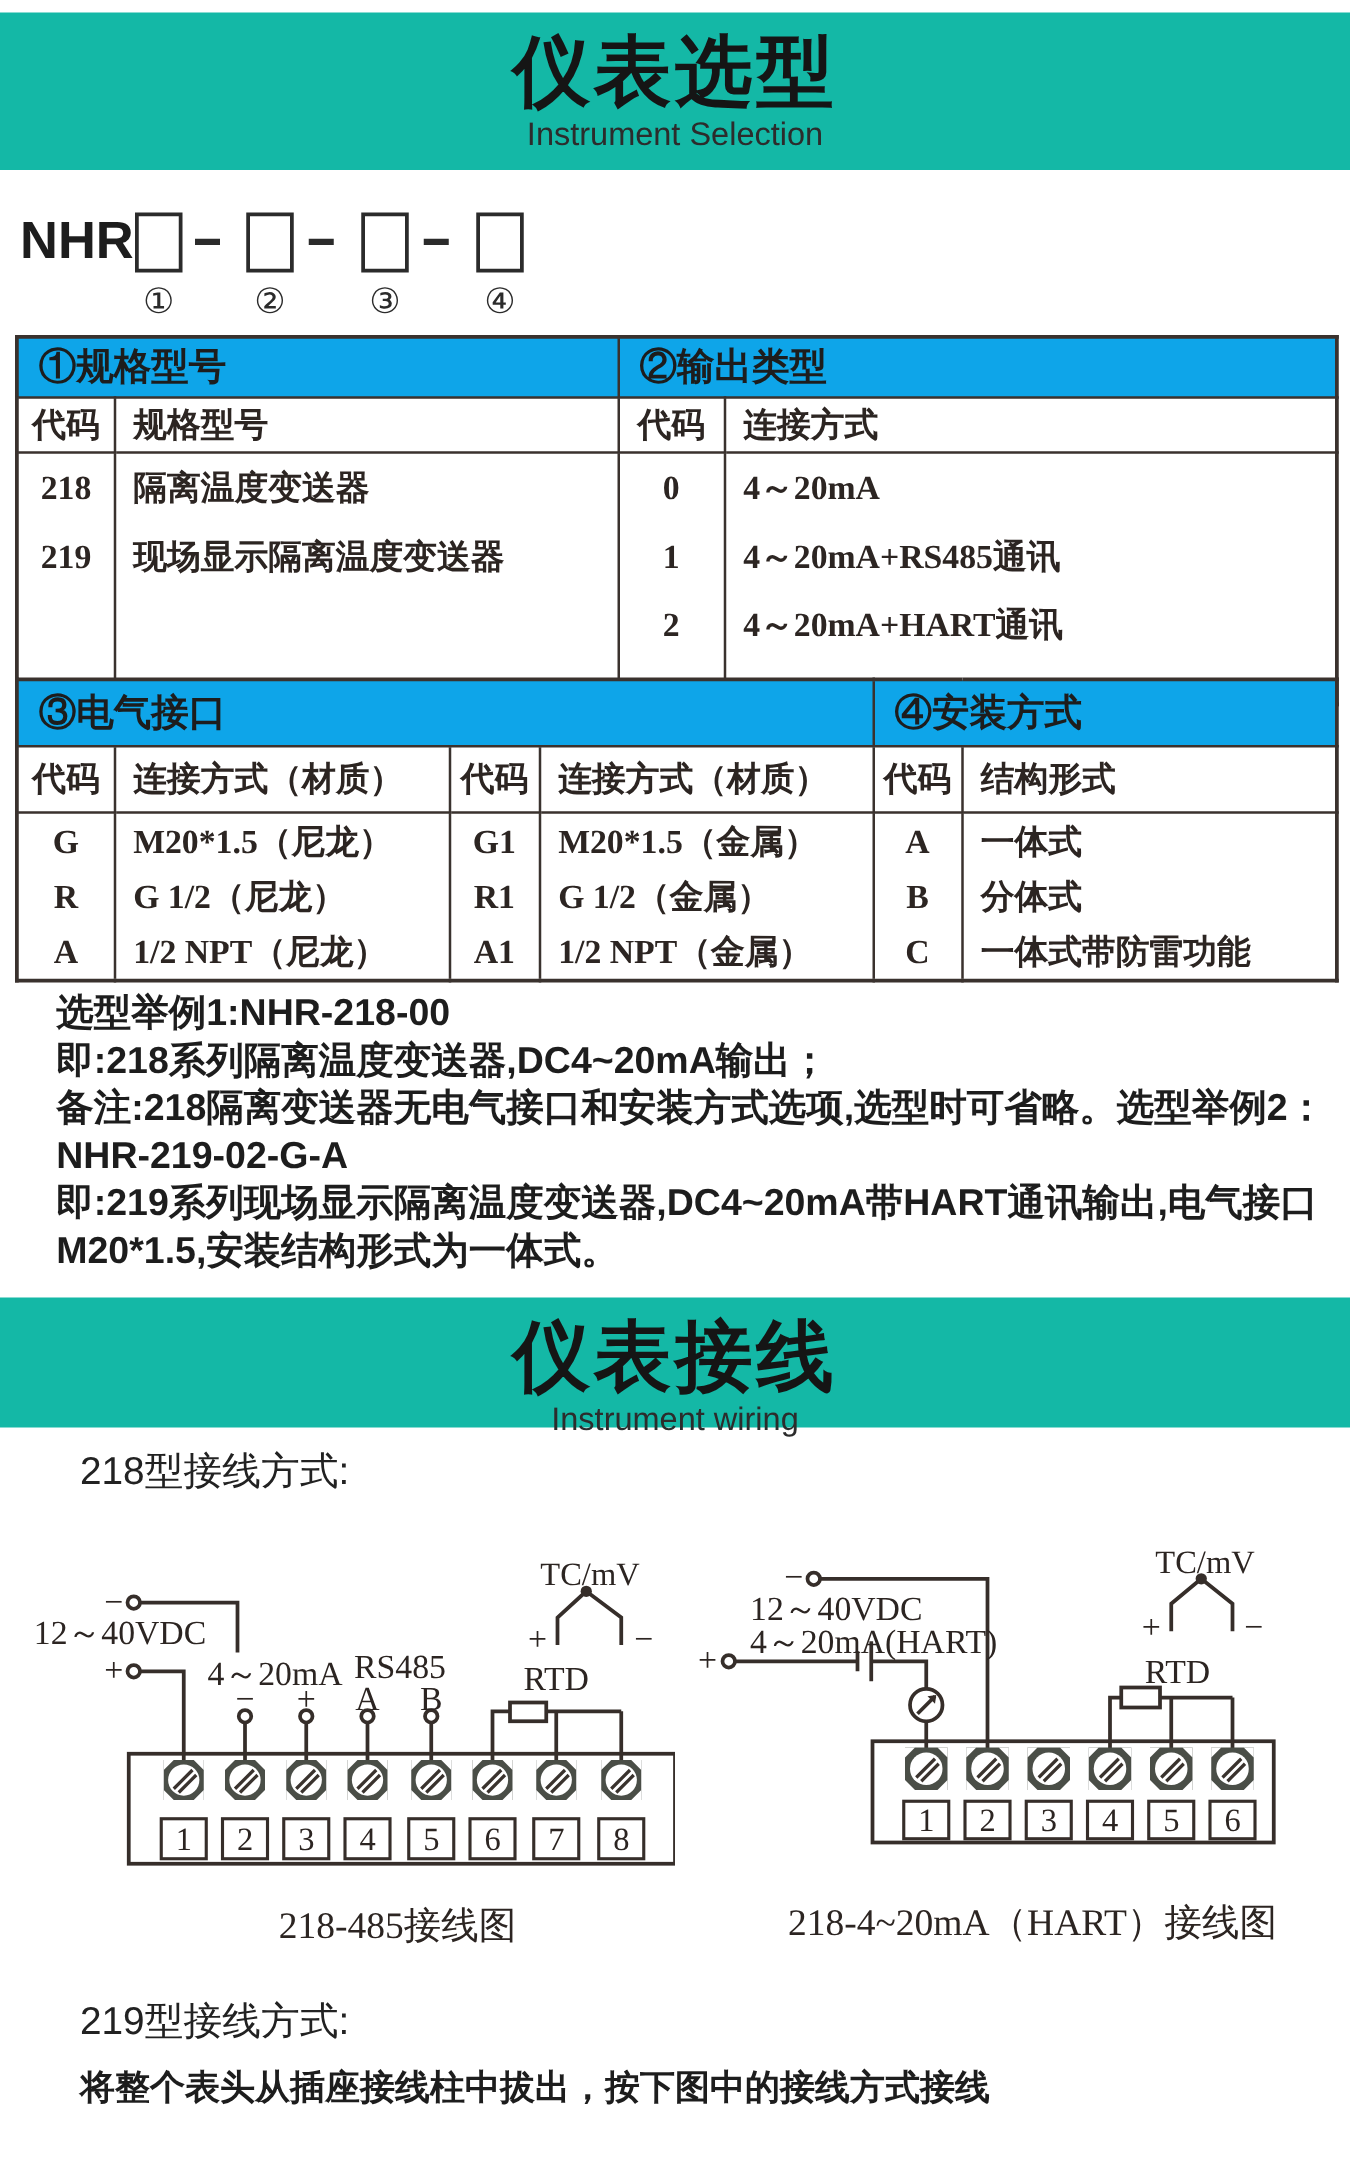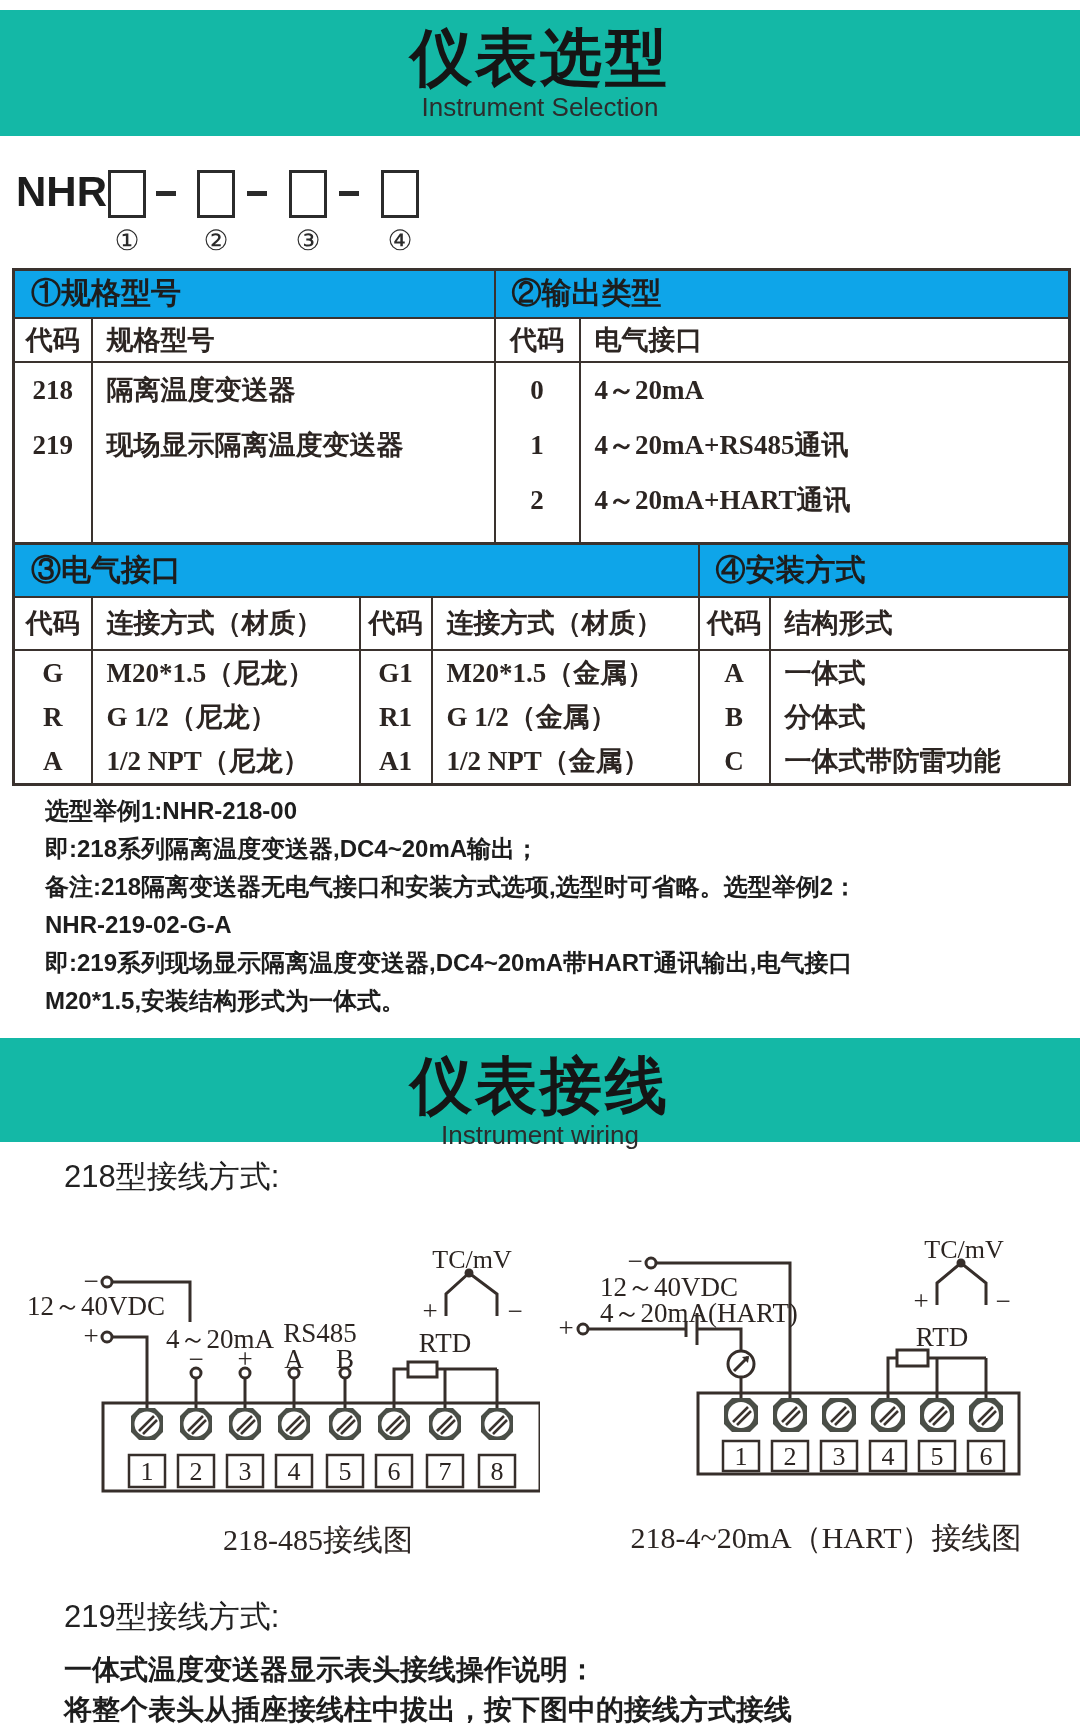--- a/index.html
+++ b/index.html
@@ -29,21 +29,21 @@
   .sel td.code{text-align:center;font-weight:600;}
   .sel td.desc{padding-left:14px;font-weight:600;}
   .sel td.data{vertical-align:top;font-weight:600;}
   .sel td.data .ln{display:block;}
   .t1 .ln{height:55px;line-height:55px;}
   .t2 .ln{height:44px;line-height:44px;}
   .sel td.data.ctr .ln{text-align:center;}
   .sel td.data.lft .ln{padding-left:14px;}
 
   
-  .notes{position:absolute;left:45px;top:792px;font-weight:bold;font-size:24px;line-height:38px;color:#1d1d1d;}
+  .notes{position:absolute;left:45px;top:792px;font-weight:bold;font-size:30px;line-height:38px;color:#1d1d1d;}
 
   .wire-head{position:absolute;left:64px;font-size:31px;color:#222;}
   #head218{top:1156px;}
   #head219{top:1596px;}
   .note219{position:absolute;left:64px;top:1650px;font-weight:bold;font-size:28px;line-height:40px;color:#1d1d1d;}
 
   svg text{font-family:"Liberation Serif",serif;fill:#2c2522;}
   .diagram{position:absolute;top:1240px;width:540px;height:320px;}
   #diagL{left:0;}
   #diagR{left:540px;}
@@ -80,21 +80,21 @@
       </colgroup>
     <tbody>
         <tr class="sec" style="height:48px">
       <td colspan="2">①规格型号</td>
       <td colspan="2">②输出类型</td>
     </tr>
     <tr style="height:44px">
       <td class="code">代码</td>
       <td class="desc">规格型号</td>
       <td class="code">代码</td>
-      <td class="desc">电气接口</td>
+      <td class="desc">连接方式</td>
     </tr>
     <tr style="height:202px">
       <td class="data ctr">
         <span class="ln">218</span>
         <span class="ln">219</span>
       </td>
       <td class="data lft">
         <span class="ln">隔离温度变送器</span>
         <span class="ln">现场显示隔离温度变送器</span>
       </td>
@@ -338,17 +338,16 @@
     <text x="348" y="225" font-size="26" text-anchor="middle">4</text>
     <text x="397" y="225" font-size="26" text-anchor="middle">5</text>
     <text x="446" y="225" font-size="26" text-anchor="middle">6</text>
 
     <text x="286" y="308" font-size="30" text-anchor="middle">218-4~20mA（HART）接线图</text>
   </svg>
 
   <div class="wire-head" id="head219">219型接线方式:</div>
 
   <div class="note219">
-    <div>一体式温度变送器显示表头接线操作说明：</div>
     <div>将整个表头从插座接线柱中拔出，按下图中的接线方式接线</div>
   </div>
 
 </div>
 
 </body></html>

